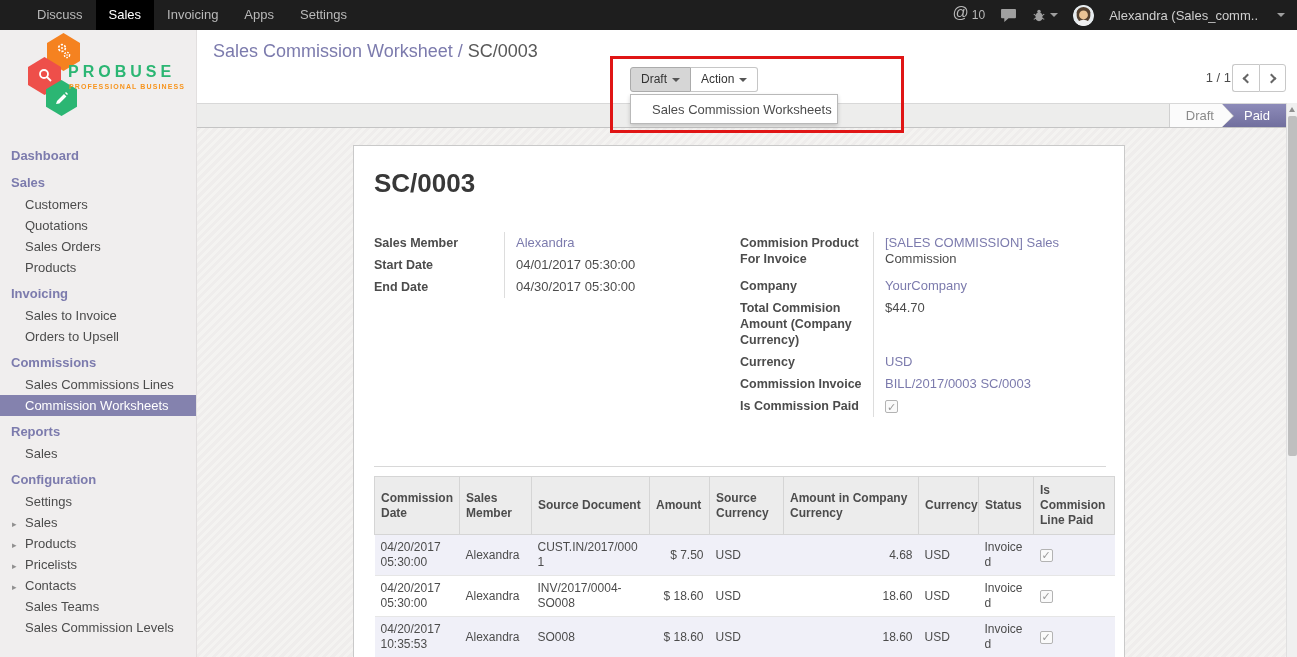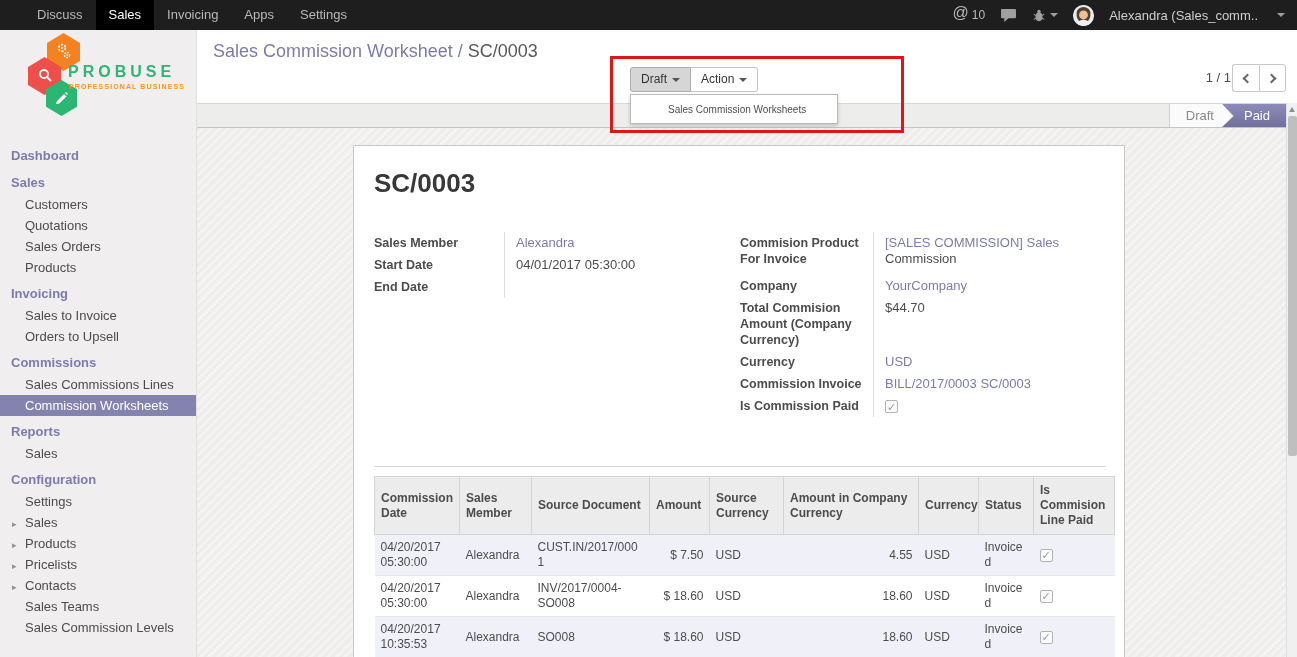--- a/index.html
+++ b/index.html
@@ -45,21 +45,21 @@
   .breadcrumb .bc-link { color:#7c7bad; cursor:pointer; }
   .breadcrumb .bc-sep { color:#7c7bad; }
   .breadcrumb .bc-current { color:#585858; }
 
   .btn-group { position:absolute; left:433px; top:37px; display:flex; }
   .btn { height:25px; padding:0 10px; font-size:12px; color:#333; border:1px solid #ababab; background:#fff; line-height:23px; cursor:pointer; font-family:"Liberation Sans", sans-serif; }
   .btn .b-caret { display:inline-block; width:0; height:0; border-left:4px solid transparent; border-right:4px solid transparent; border-top:4px solid #555; margin-left:5px; vertical-align:middle; }
   .btn-print { background:#d6d6d6; border-radius:3px 0 0 3px; }
   .btn-action { border-left:none; border-radius:0 3px 3px 0; border-color:#c6c6c6; }
 
-  .dropdown { position:absolute; left:433px; top:64px; width:208px; height:30px; background:#fff; border:1px solid #b9b9b9; box-shadow:0 2px 4px rgba(0,0,0,.18); z-index:40; display:flex; align-items:center; padding-left:37px; font-size:10px; color:#4c4c4c; }
+  .dropdown { position:absolute; left:433px; top:64px; width:208px; height:30px; background:#fff; border:1px solid #b9b9b9; box-shadow:0 2px 4px rgba(0,0,0,.18); z-index:40; display:flex; align-items:center; padding-left:21px; font-size:13px; color:#4c4c4c; }
   .dropdown-item { cursor:pointer; }
 
   .annotation-box { position:absolute; left:413px; top:26px; width:294px; height:77px; border:3px solid #e01515; z-index:45; pointer-events:none; }
 
   .pager { position:absolute; right:66px; top:40px; font-size:13px; color:#4c4c4c; }
   .pager-btns { position:absolute; right:11px; top:34px; display:flex; }
   .pager-btn { width:27px; height:28px; background:#fff; border:1px solid #c8c8c8; display:flex; align-items:center; justify-content:center; cursor:pointer; }
   .pager-btn.prev { border-radius:3px 0 0 3px; border-right:none; }
   .pager-btn.next { border-radius:0 3px 3px 0; }
   .chev { width:7px; height:7px; border-left:2px solid #666; border-bottom:2px solid #666; }
@@ -264,20 +264,21 @@
         <div class="frow">
           <div class="flabel">Sales Member</div>
           <div class="fvalue link">Alexandra</div>
         </div>
         <div class="frow">
           <div class="flabel">Start Date</div>
           <div class="fvalue">04/01/2017 05:30:00</div>
         </div>
         <div class="frow">
           <div class="flabel">End Date</div>
+          <div class="fvalue">04/30/2017 05:30:00</div>
         </div>
       </div>
     </div>
 
     <div class="fg fg-right">
       <div class="fg-group">
         <div class="labels-sep"></div>
         <div class="frow mr6">
           <div class="flabel">Commision Product For Invoice</div>
           <div class="fvalue">
@@ -337,21 +338,21 @@
           <th>Is Commision Line Paid</th>
         </tr>
       </thead>
       <tbody>
         <tr class="odd">
           <td>04/20/2017 05:30:00</td>
           <td>Alexandra</td>
           <td>CUST.IN/2017/0001</td>
           <td class="num">$ 7.50</td>
           <td>USD</td>
-          <td class="num">4.55</td>
+          <td class="num">4.68</td>
           <td>USD</td>
           <td>Invoiced</td>
           <td><span class="cbx"><span class="tick">✓</span></span></td>
         </tr>
         <tr>
           <td>04/20/2017 05:30:00</td>
           <td>Alexandra</td>
           <td>INV/2017/0004-SO008</td>
           <td class="num">$ 18.60</td>
           <td>USD</td>

